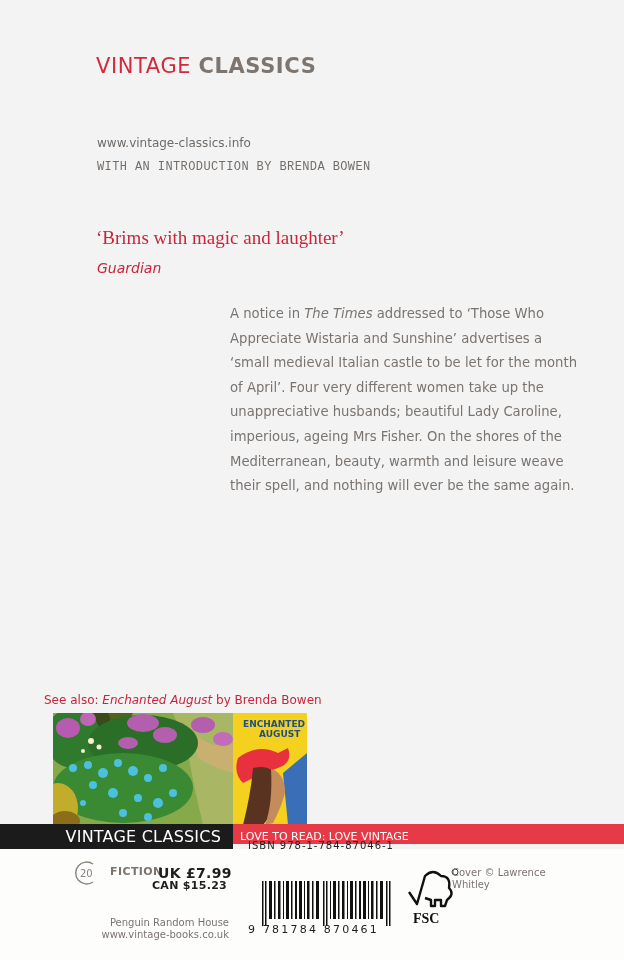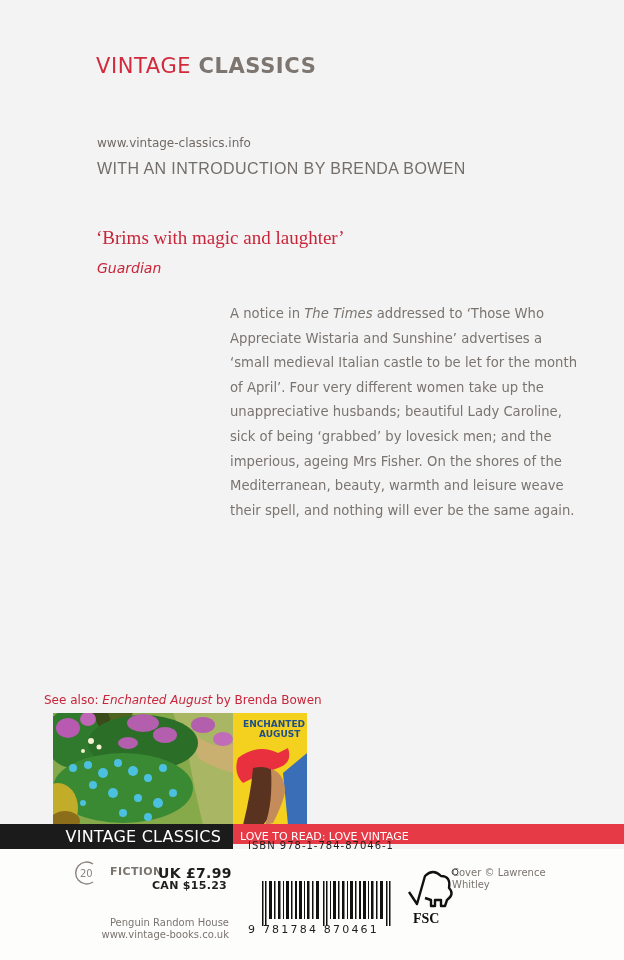--- a/index.html
+++ b/index.html
@@ -3,21 +3,21 @@
 <meta charset="utf-8">
 <style>
   * { margin:0; padding:0; box-sizing:border-box; }
   html, body { width:624px; height:960px; overflow:hidden; }
   body { background:#f3f3f3; position:relative; font-family:"Liberation Sans", sans-serif; }
   .abs { position:absolute; }
   .brand { left:96px; top:54px; font-size:21px; letter-spacing:0.6px; white-space:nowrap; font-family:"DejaVu Sans", sans-serif; }
   .brand .red { color:#d22a3c; }
   .brand .grey { color:#7c7570; font-weight:bold; }
   .url { left:97px; top:88px; font-size:12px; color:#6f6a66; font-family:"DejaVu Sans", sans-serif;margin-top:48px; }
-  .intro { left:97px; top:160px; font-size:16px; color:#736e6a; letter-spacing:0.4px; font-family:Liberation Sans, sans-serif; }
+  .intro { left:97px; top:160px; font-size:12px; color:#736e6a; letter-spacing:0.4px; font-family:Liberation Mono, monospace; }
   .quote { left:96px; top:227px; font-size:19px; color:#c8253a; font-family:"Liberation Serif", serif; }
   .source { left:97px; top:260px; font-size:14px; color:#c8253a; font-style:italic; font-family:"DejaVu Sans", sans-serif; }
   .blurb { left:230px; top:302px; width:380px; font-size:13.2px; line-height:24.6px; color:#7a7470; font-family:"DejaVu Sans", sans-serif; }
   .blurb p { white-space:nowrap; }
   .seealso { left:44px; top:693px; font-size:12px; color:#c8253a; font-family:"DejaVu Sans", sans-serif; white-space:nowrap; }
   .painting { left:53px; top:713px; width:181px; height:112px; overflow:hidden; background:#7fa544; }
   .cover { left:233px; top:713px; width:74px; height:112px; overflow:hidden; background:#fde047; }
   .banner-black { left:0; top:824px; width:233px; height:25px; background:#1c1b1b; }
   .banner-red { left:233px; top:824px; width:391px; height:20px; background:#e63a46; }
   .banner-black span { position:absolute; right:12px; top:3px; color:#fff; font-size:16px; font-family:"DejaVu Sans", sans-serif; letter-spacing:0.2px; }
@@ -47,21 +47,20 @@
 
 <div class="abs quote">‘Brims with magic and laughter’</div>
 <div class="abs source">Guardian</div>
 
 <div class="abs blurb">
   <p><span>A notice in </span><em>The Times</em><span> addressed to ‘Those Who</span></p>
   <p>Appreciate Wistaria and Sunshine’ advertises a</p>
   <p>‘small medieval Italian castle to be let for the month</p>
   <p>of April’. Four very different women take up the</p>
   <p>unappreciative husbands; beautiful Lady Caroline,</p>
-  <p>sick of being ‘grabbed’ by lovesick men; and the</p>
   <p>imperious, ageing Mrs Fisher. On the shores of the</p>
   <p>Mediterranean, beauty, warmth and leisure weave</p>
   <p>their spell, and nothing will ever be the same again.</p>
 </div>
 
 <div class="abs seealso">
   <span>See also: </span><em>Enchanted August</em><span> by Brenda Bowen</span>
 </div>
 
 <div class="abs painting">

